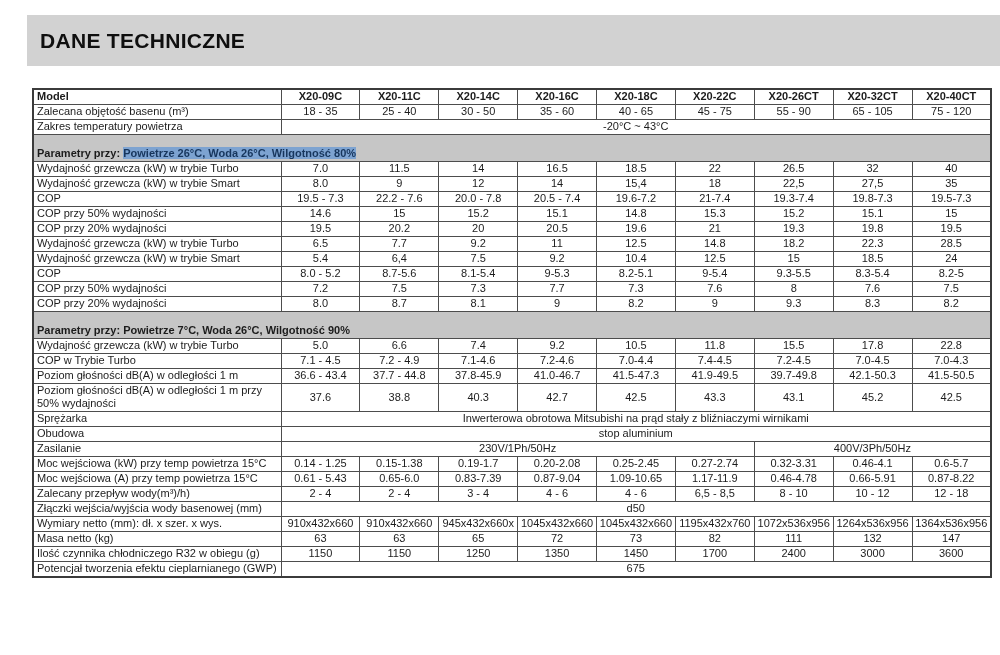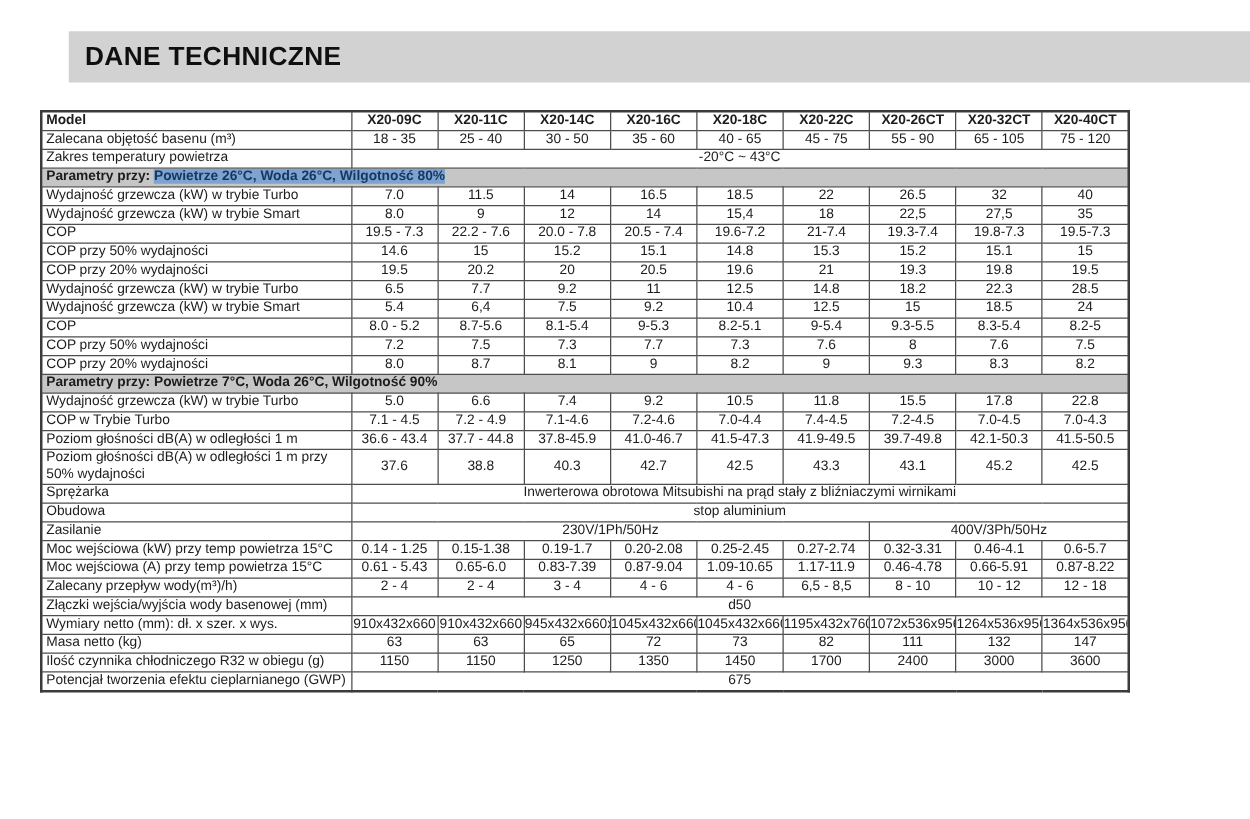--- a/index.html
+++ b/index.html
@@ -1,43 +1,43 @@
 <!DOCTYPE html>
 <html><head>
 <meta charset="utf-8">
 <style>
   html,body{margin:0;padding:0;}
   body{
     width:1000px;height:655px;position:relative;background:#ffffff;
     font-family:"Liberation Sans", sans-serif;color:#1c1c1c;overflow:hidden;
   }
   .banner{
-    position:absolute;left:27px;top:25px;right:0;height:41px;
-    background:#d2d2d2;display:flex;align-items:center;margin-left:28px;
+    position:absolute;left:27px;top:15px;right:0;height:51px;
+    background:#d2d2d2;display:flex;align-items:center;
   }
   .banner h1{
     margin:0 0 0 13px;font-size:21px;font-weight:bold;color:#0f0f0f;letter-spacing:.3px;
   }
   table.spec{
-    position:absolute;left:32px;top:88px;width:872px;
+    position:absolute;left:32px;top:88px;width:960px;
     border-collapse:collapse;table-layout:fixed;
     border:2px solid #3b3b3b;
   }
   col.label-col{width:248px;}
   td{
     border:1px solid #4d4d4d;font-size:11px;line-height:1.22;
     height:14px;padding:0;overflow:hidden;vertical-align:middle;
   }
   td.label{text-align:left;padding:0 1px 0 3px;white-space:nowrap;}
   td.label.wrap{white-space:normal;}
   td.val{text-align:center;white-space:nowrap;}
   td.bold{font-weight:bold;}
   td.section-td{
     background:#c6c6c6;font-weight:bold;text-align:left;
-    padding:0 1px 0 3px;white-space:nowrap;
+    padding:12px 1px 0 3px;white-space:nowrap;
   }
   .hl{background:#7da3d1;color:#17365d;}
 </style>
 </head>
 <body>
 
 <div class="banner">
   <h1>DANE TECHNICZNE</h1>
 </div>
 

